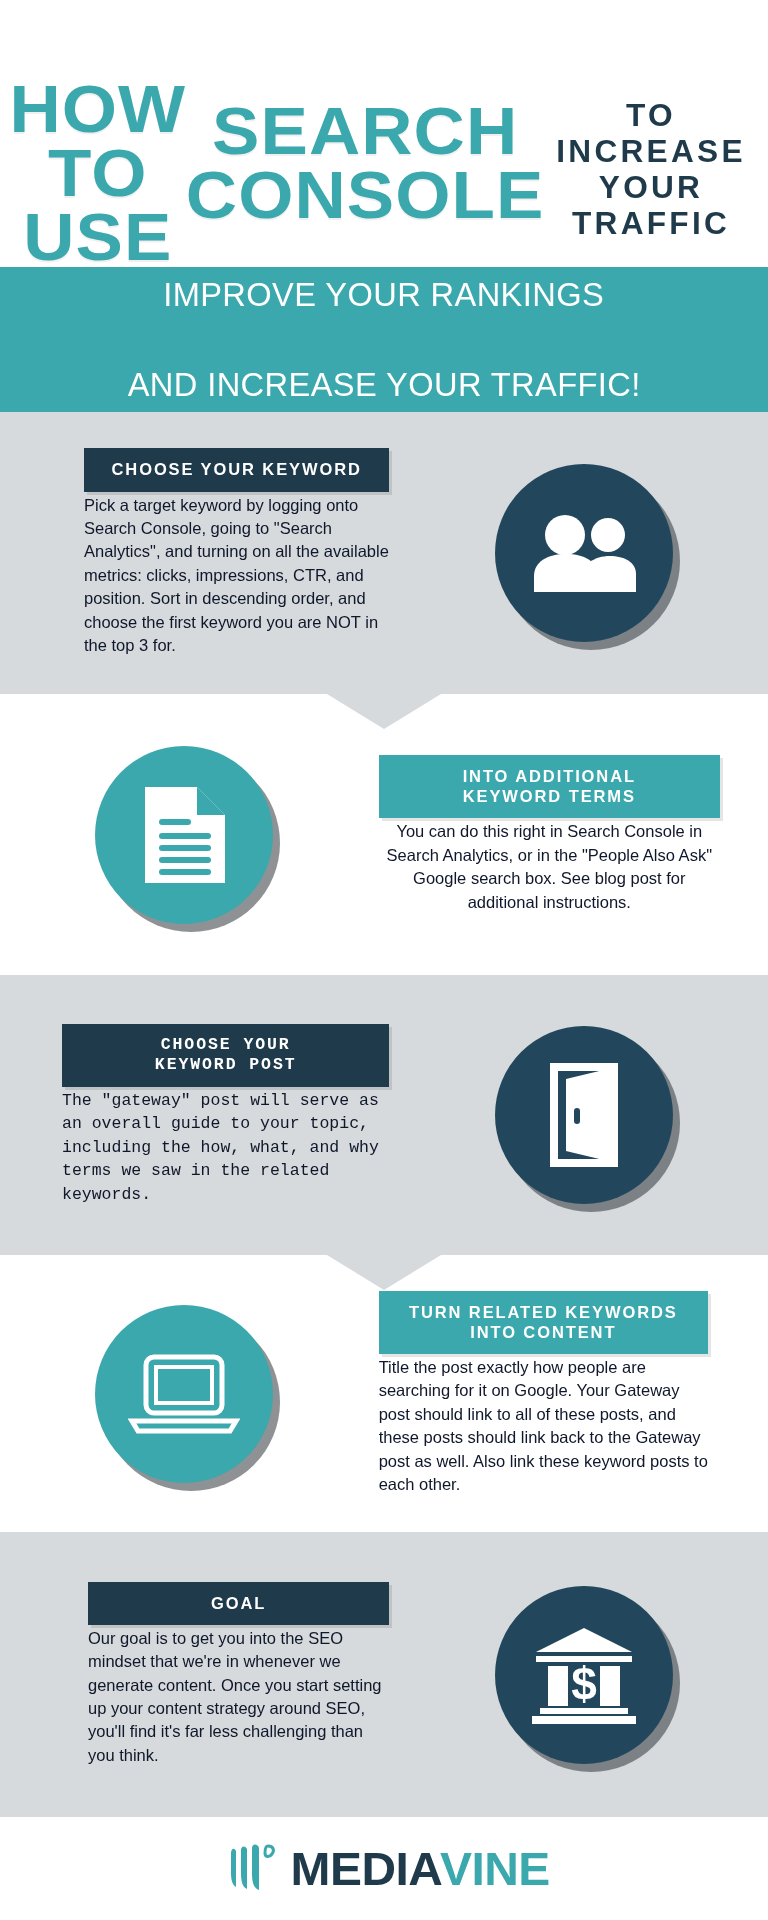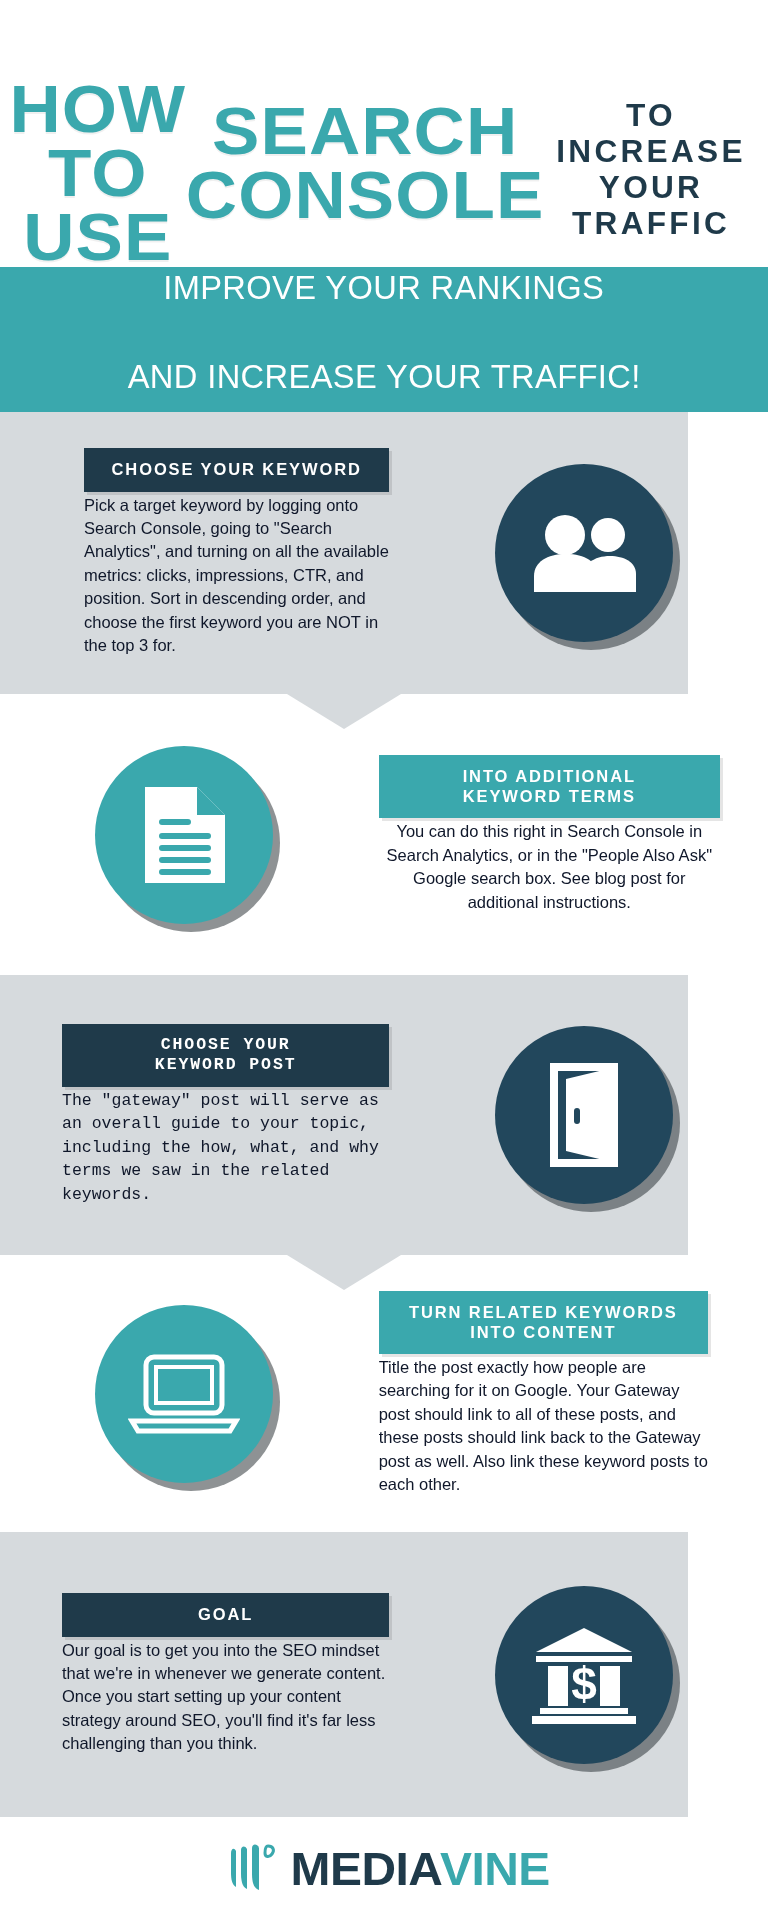--- a/index.html
+++ b/index.html
@@ -49,37 +49,38 @@
 
   
   .banner {
     position:absolute;
     left:0; top:267px;
     width:768px; height:145px;
     background:#3aa8ad;
     display:flex;
     flex-direction:column;
     align-items:center;
+    justify-content:center;
     gap:48px;
   }
   .banner-line {
     color:#ffffff;
     font-size:34px;
     font-weight:300;
     letter-spacing:0.4px;
     line-height:1.22;
     text-align:center;
     transform:scaleX(0.96);
   }
 
   
   .section {
     position:absolute;
     left:0;
-    width:688px;
+    width:768px;
   }
   .sec-gray { background:#d6dadd; }
   .sec-white { background:#ffffff; }
 
   .notch {
     position:absolute;
     left:50%;
     transform:translateX(-50%);
     width:0; height:0;
     border-left:57px solid transparent;
@@ -269,21 +270,21 @@
           <div>TURN RELATED KEYWORDS</div>
           <div>INTO CONTENT</div>
         </div>
         <div class="body-text ta-left">Title the post exactly how people are searching for it on Google. Your Gateway post should link to all of these posts, and these posts should link back to the Gateway post as well. Also link these keyword posts to each other.</div>
       </div>
     </div>
   </div>
 
   <div class="section sec-gray" style="top:1532px; height:285px;">
     <div class="row">
-      <div class="col-text" style="padding-left:62px; padding-right:10px;">
+      <div class="col-text" style="padding-left:88px; padding-right:10px;">
         <div class="label-bar label-navy ta-center">GOAL</div>
         <div class="body-text ta-left">Our goal is to get you into the SEO mindset that we're in whenever we generate content. Once you start setting up your content strategy around SEO, you'll find it's far less challenging than you think.</div>
       </div>
       <div class="col-icon">
         <div class="circle circle-navy">
           <span>
             <svg width="104" height="98" viewBox="0 0 104 98">
               <path d="M52 2 L100 26 H4 Z" fill="#ffffff"></path>
               <rect x="4" y="30" width="96" height="6" fill="#ffffff"></rect>
               <rect x="16" y="40" width="20" height="40" fill="#ffffff"></rect>

